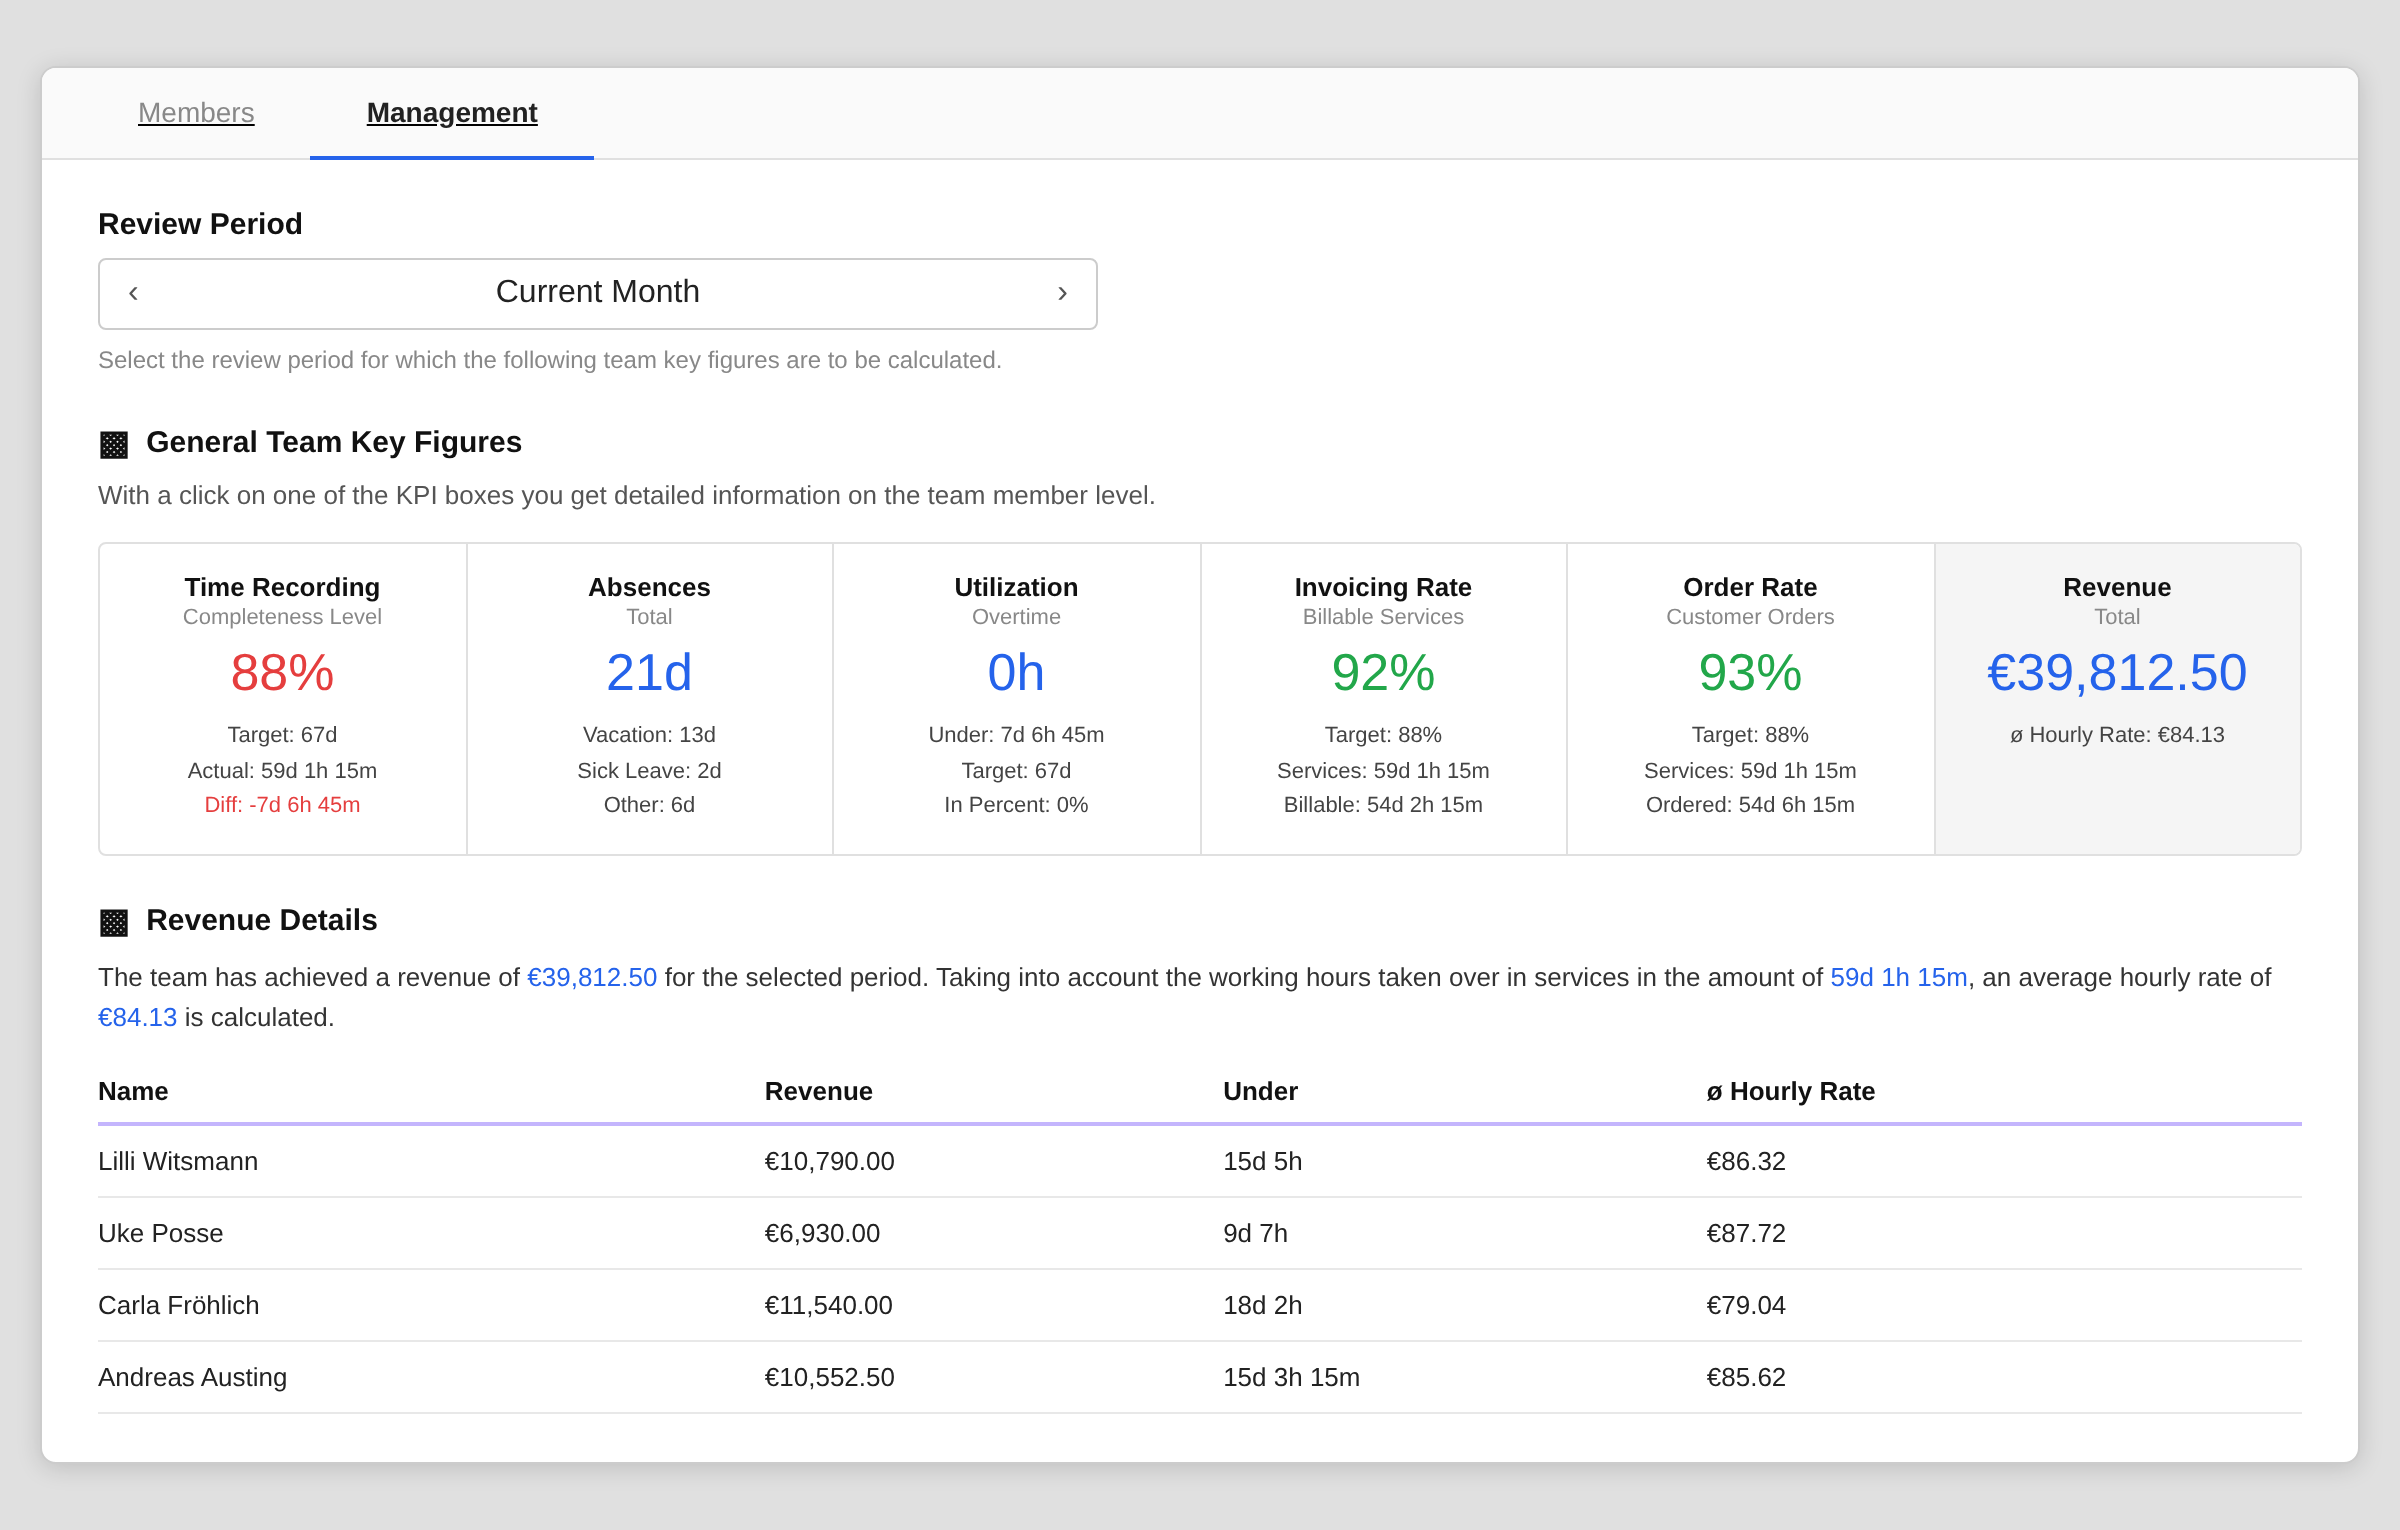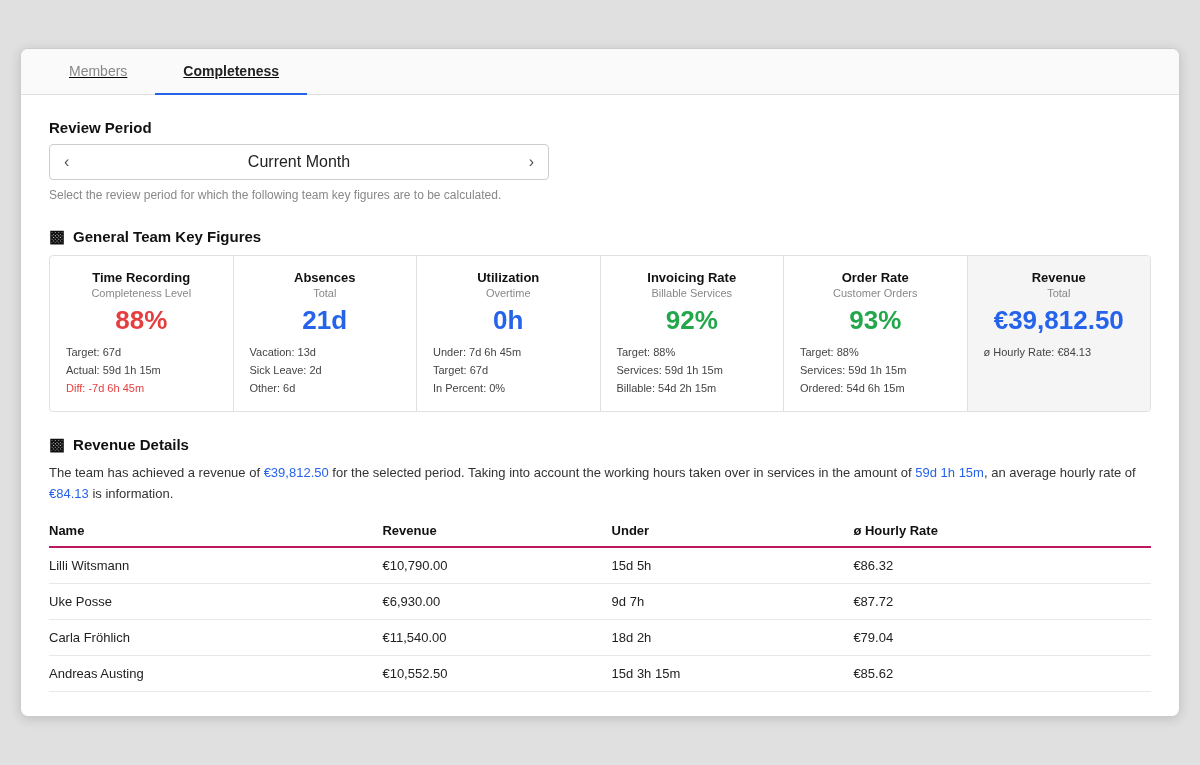--- a/index.html
+++ b/index.html
@@ -118,31 +118,32 @@
     }
     .kpi-card-subtitle {
       font-size: 11px;
       color: #888;
       text-align: center;
       margin-bottom: 6px;
     }
     .kpi-value {
       text-align: center;
       font-size: 26px;
-      font-weight: 700;
+      font-weight: 400;
       margin-bottom: 8px;
       line-height: 1.2;
     }
     .kpi-value.red { color: #e53e3e; }
     .kpi-value.blue { color: #2563eb; }
     .kpi-value.green { color: #22a74a; }
     .kpi-detail {
       font-size: 11px;
       color: #444;
       line-height: 1.6;
+      text-align: center;
     }
     .kpi-detail .neg { color: #e53e3e; }
     
     .description {
       font-size: 13px;
       color: #555;
       margin-bottom: 16px;
     }
     
     .revenue-desc {
@@ -161,21 +162,21 @@
       font-size: 13px;
       color: #333;
       margin-bottom: 16px;
     }
     table {
       width: 100%;
       border-collapse: collapse;
       font-size: 13px;
     }
     thead tr {
-      border-bottom: 2px solid #be185d;
+      border-bottom: 2px solid #c4b5fd;
     }
     thead th {
       text-align: left;
       font-weight: 700;
       padding: 8px 0;
       color: #111;
     }
     tbody tr {
       border-bottom: 1px solid #e8e8e8;
     }
@@ -184,37 +185,38 @@
       color: #222;
     }
   </style>
 </head>
 <body>
 
 <div class="window">
 
   <div class="tabs">
     <div class="tab">Members</div>
-    <div class="tab active">Completeness</div>
+    <div class="tab active">Management</div>
   </div>
 
   <div class="content">
 
     <div class="section-title">Review Period</div>
     <div class="period-nav">
       <button class="period-nav-btn">‹</button>
       <span class="period-nav-label">Current Month</span>
       <button class="period-nav-btn">›</button>
     </div>
     <div class="hint-text">Select the review period for which the following team key figures are to be calculated.</div>
 
     <div class="section-title-with-icon">
       <span style="font-size:17px;">▩</span>
       <span>General Team Key Figures</span>
     </div>
+    <div class="description">With a click on one of the KPI boxes you get detailed information on the team member level.</div>
 
     <div class="kpi-grid">
 
       <div class="kpi-card">
         <div class="kpi-card-title">Time Recording</div>
         <div class="kpi-card-subtitle">Completeness Level</div>
         <div class="kpi-value red">88%</div>
         <div class="kpi-detail">
           <span>Target: 67d</span><br>
           <span>Actual: 59d 1h 15m</span><br>
@@ -274,21 +276,21 @@
           <span>ø Hourly Rate: €84.13</span>
         </div>
       </div>
     </div>
 
     <div class="section-title-with-icon">
       <span style="font-size:17px;">▩</span>
       <span>Revenue Details</span>
     </div>
     <div class="revenue-desc">
-      <span>The team has achieved a revenue of </span><a class="link-blue">€39,812.50</a><span> for the selected period. Taking into account the working hours taken over in services in the amount of </span><a class="link-blue">59d 1h 15m</a><span>, an average hourly rate of </span><a class="link-blue">€84.13</a><span> is information.</span>
+      <span>The team has achieved a revenue of </span><a class="link-blue">€39,812.50</a><span> for the selected period. Taking into account the working hours taken over in services in the amount of </span><a class="link-blue">59d 1h 15m</a><span>, an average hourly rate of </span><a class="link-blue">€84.13</a><span> is calculated.</span>
     </div>
 
     <table>
       <thead>
         <tr>
           <th>Name</th>
           <th>Revenue</th>
           <th>Under</th>
           <th>ø Hourly Rate</th>
         </tr>

